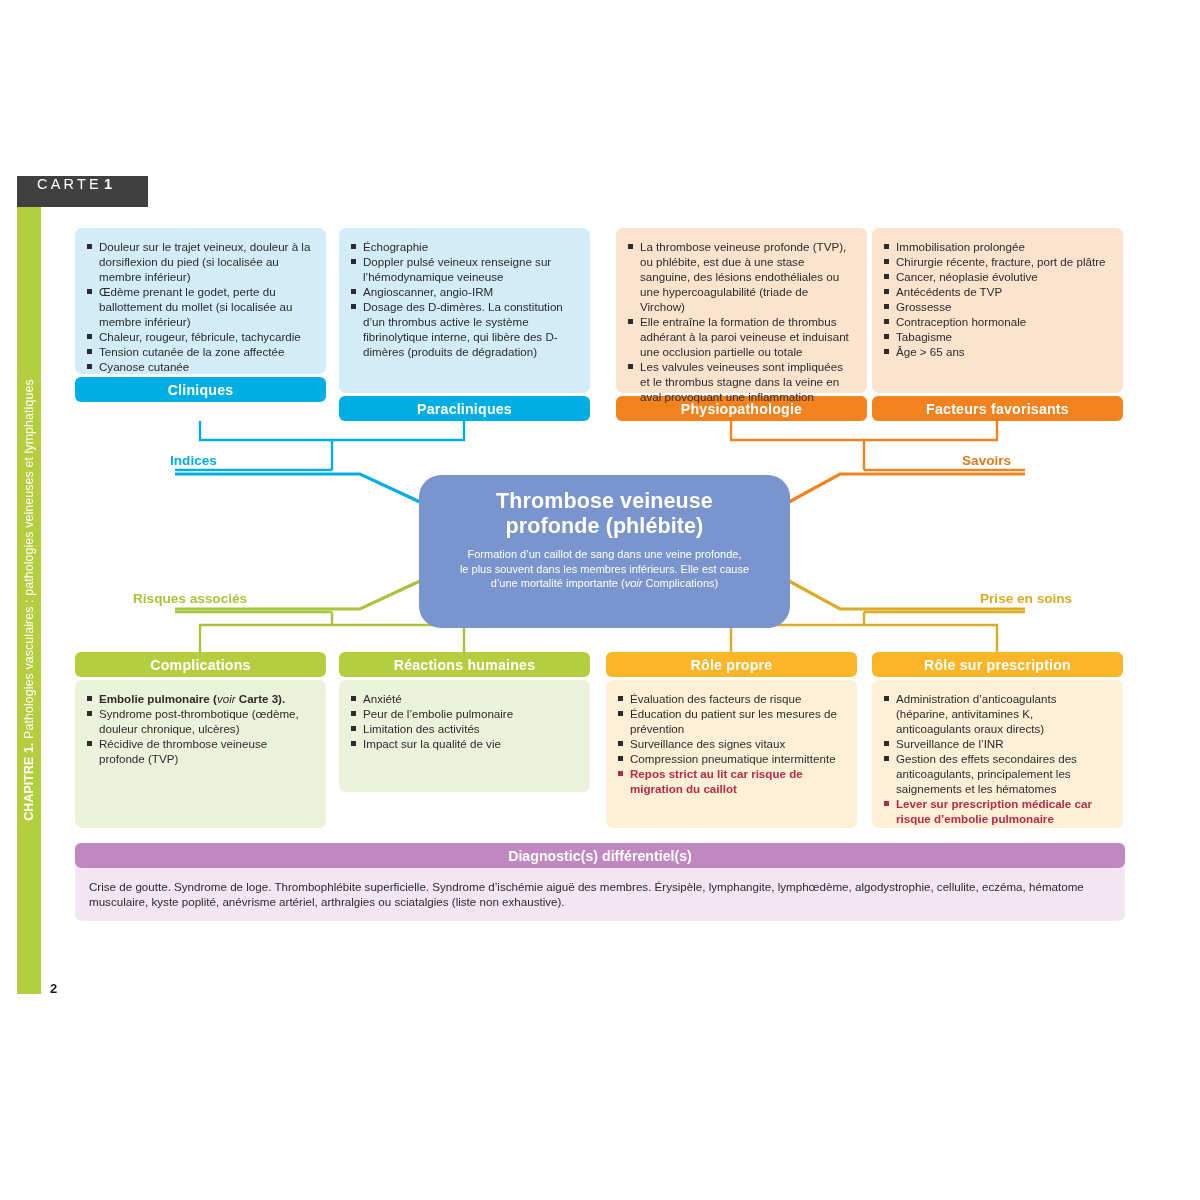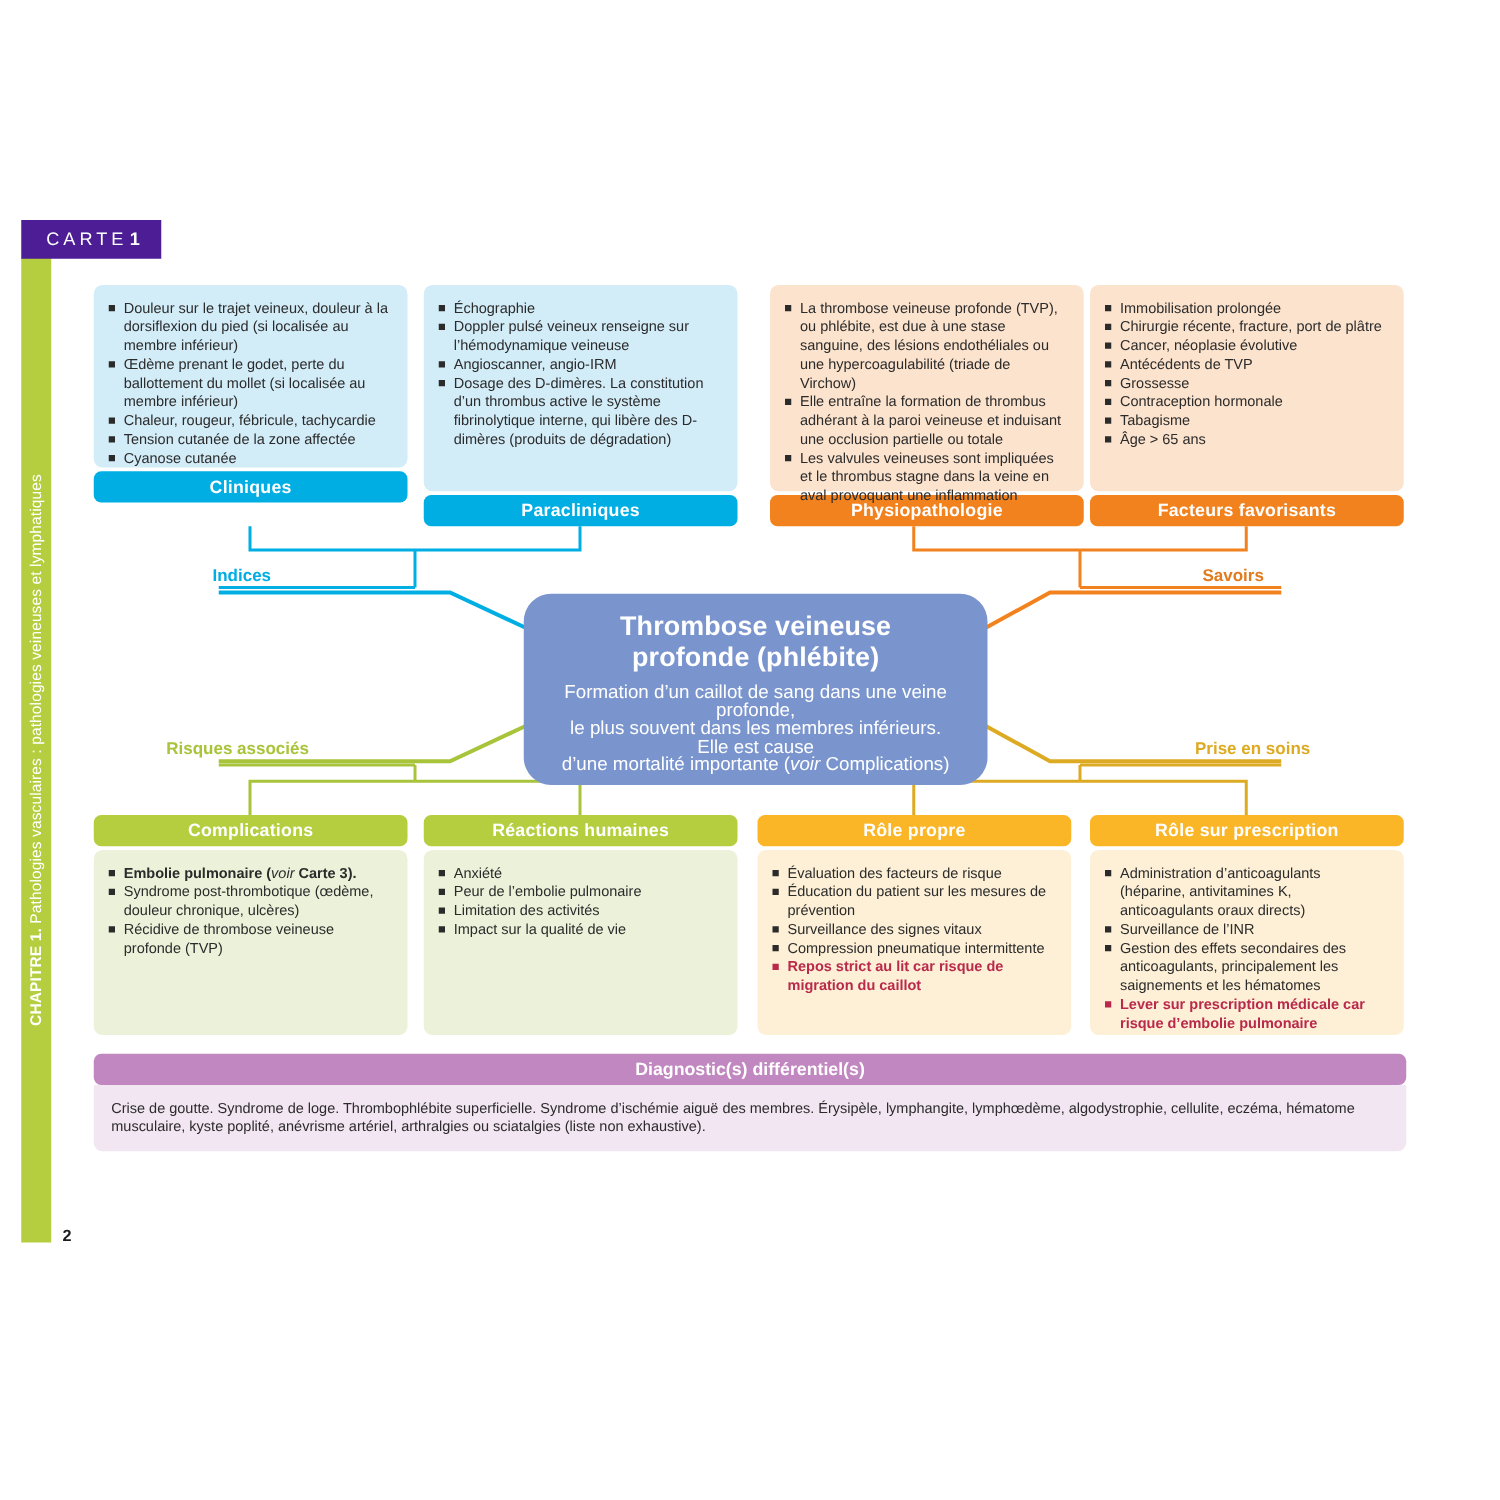--- a/index.html
+++ b/index.html
@@ -35,24 +35,24 @@
     font-size:12.4px;
     letter-spacing:.1px;
     font-weight:400;
   }
   .spine-label b{font-weight:700;}
 
   
   .carte-tab{
     position:absolute;
     left:17px;top:176px;
-    width:112px;height:31px;
-    background:#4c1d95;
+    width:131px;height:31px;
+    background:#404040;
     color:#ffffff;
-    display:flex;align-items:center;
+    display:flex;
     padding-left:20px;
     box-sizing:border-box;
     font-size:14.5px;
     letter-spacing:3.2px;
   }
   .carte-tab .num{font-weight:700;letter-spacing:0;margin-left:2px;}
 
   
   .card{position:absolute;box-sizing:border-box;}
   .card .body{
@@ -115,33 +115,33 @@
     color:#ffffff;
     box-sizing:border-box;
     padding:14px 26px 0 26px;
     text-align:center;
   }
   .center-node .t{
     font-size:21.5px;font-weight:700;line-height:25px;letter-spacing:.1px;
   }
   .center-node .s{
     margin-top:8px;
-    font-size:15px;line-height:14.6px;font-weight:400;
+    font-size:11px;line-height:14.6px;font-weight:400;
   }
   .center-node .s i{font-style:italic;}
 
   
   .conn-label{
     position:absolute;
     font-size:13.6px;font-weight:700;white-space:nowrap;
   }
   .lbl-indices{left:170px;top:453px;color:#00aee4;}
   .lbl-savoirs{left:962px;top:453px;color:#e07b1e;}
   .lbl-risques{left:133px;top:591px;color:#a8c43a;}
-  .lbl-prise{left:956px;top:591px;color:#ddab23;}
+  .lbl-prise{left:980px;top:591px;color:#ddab23;}
 
   
   .dd{position:absolute;left:75px;top:843px;width:1050px;}
   .dd .hdr{
     height:25px;border-radius:6px;background:#c187c0;
     color:#ffffff;font-weight:700;font-size:14.2px;
     display:flex;align-items:center;justify-content:center;
     box-sizing:border-box;
   }
   .dd .body{
@@ -289,21 +289,21 @@
       <ul class="items">
         <li class="bold"><span>Embolie pulmonaire (</span><span class="it">voir</span><span> Carte 3).</span></li>
         <li>Syndrome post-thrombotique (œdème, douleur chronique, ulcères)</li>
         <li>Récidive de thrombose veineuse profonde (TVP)</li>
       </ul>
     </div>
   </div>
 
   <div class="card green" style="left:339px;top:652px;width:251px;">
     <div class="hdr">Réactions humaines</div>
-    <div class="body" style="height:148px;margin-top:3px;">
+    <div class="body" style="height:112px;margin-top:3px;">
       <ul class="items">
         <li>Anxiété</li>
         <li>Peur de l’embolie pulmonaire</li>
         <li>Limitation des activités</li>
         <li>Impact sur la qualité de vie</li>
       </ul>
     </div>
   </div>
 
   <div class="card yellow" style="left:606px;top:652px;width:251px;">

